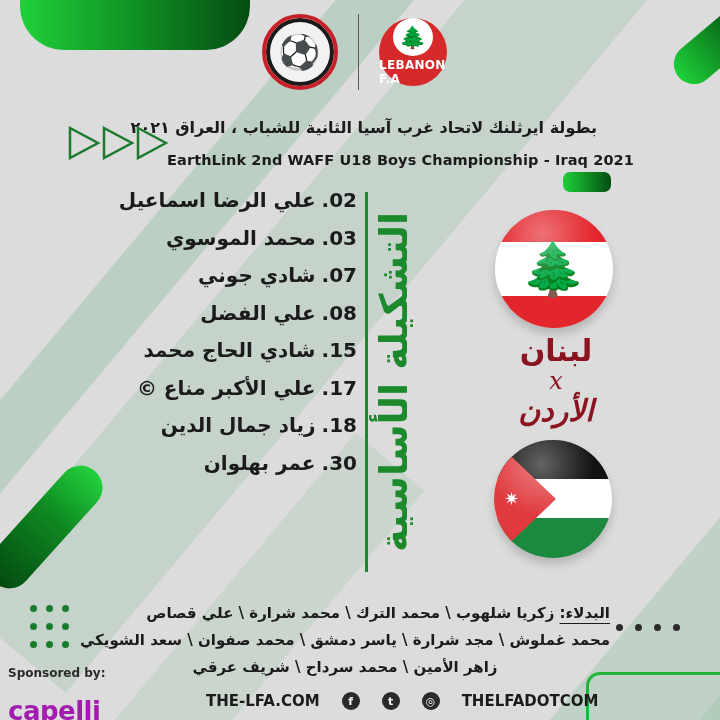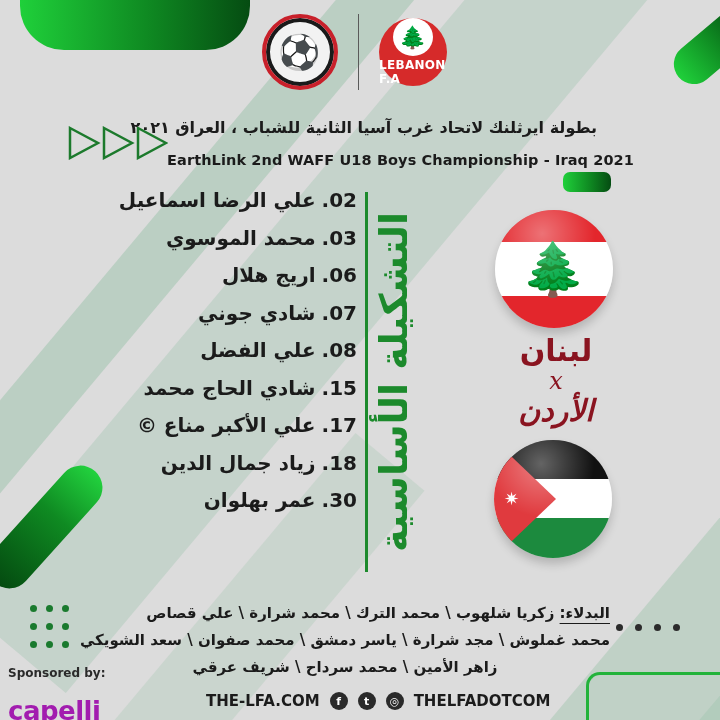--- a/index.html
+++ b/index.html
@@ -114,21 +114,21 @@
   .subs { position: absolute; top: 600px; right: 110px; direction: rtl; text-align: right; font-weight: bold; font-size: 15px; color: #1b1b1b; }
   .subs .line { height: 27px; line-height: 27px; white-space: nowrap; }
   .subs .line.c { text-align: center; }
   .subs .label { text-decoration: underline; text-underline-offset: 5px; }
 
   .sponsor { position: absolute; left: 8px; top: 666px; }
   .sponsor .by { font-size: 12px; font-weight: bold; color: #2a2a2a; }
   .sponsor .brand { font-size: 26px; font-weight: bold; color: #a21caf; line-height: 22px; margin-top: 20px; letter-spacing: -.5px; }
   .sponsor .sport { font-size: 7px; letter-spacing: 2px; margin-left: 40px; color: #2a2a2a; }
 
-  .footer { position: absolute; left: 206px; top: 692px; display: flex; align-items: center; gap: 10px; font-weight: bold; font-size: 15px; color: #1b1b1b; }
+  .footer { position: absolute; left: 206px; top: 692px; display: flex; align-items: center; gap: 22px; font-weight: bold; font-size: 15px; color: #1b1b1b; }
   .social { width: 18px; height: 18px; border-radius: 50%; background: #2a2a2a; color: #fff; font-size: 11px; display: inline-flex; align-items: center; justify-content: center; }
 </style>
 </head>
 <body>
 
 <div class="bg-layer">
   <div class="stripe s1"></div>
   <div class="stripe s2"></div>
   <div class="stripe s3"></div>
   <div class="stripe s4"></div>
@@ -178,21 +178,20 @@
     <polygon points="70,2 98,17 70,32" fill="none" stroke="#1c7a2c" stroke-width="2.5"></polygon>
   </svg>
 </div>
 
 <div class="title-ar">بطولة ايرثلنك لاتحاد غرب آسيا الثانية للشباب ، العراق ٢٠٢١</div>
 <div class="title-en">EarthLink 2nd WAFF U18 Boys Championship - Iraq 2021</div>
 
 <div class="lineup">
   <div class="row"><span class="num">02.</span><span>علي الرضا اسماعيل</span></div>
   <div class="row"><span class="num">03.</span><span>محمد الموسوي</span></div>
-  <div class="row"><span class="num">06.</span><span>اريج هلال</span></div>
   <div class="row"><span class="num">07.</span><span>شادي جوني</span></div>
   <div class="row"><span class="num">08.</span><span>علي الفضل</span></div>
   <div class="row"><span class="num">15.</span><span>شادي الحاج محمد</span></div>
   <div class="row"><span class="num">17.</span><span>علي الأكبر مناع</span> <span>©</span></div>
   <div class="row"><span class="num">18.</span><span>زياد جمال الدين</span></div>
   <div class="row"><span class="num">30.</span><span>عمر بهلوان</span></div>
 </div>
 
 <div class="vline"></div>
 <div class="vtitle">التشكيلة الأساسية</div>

